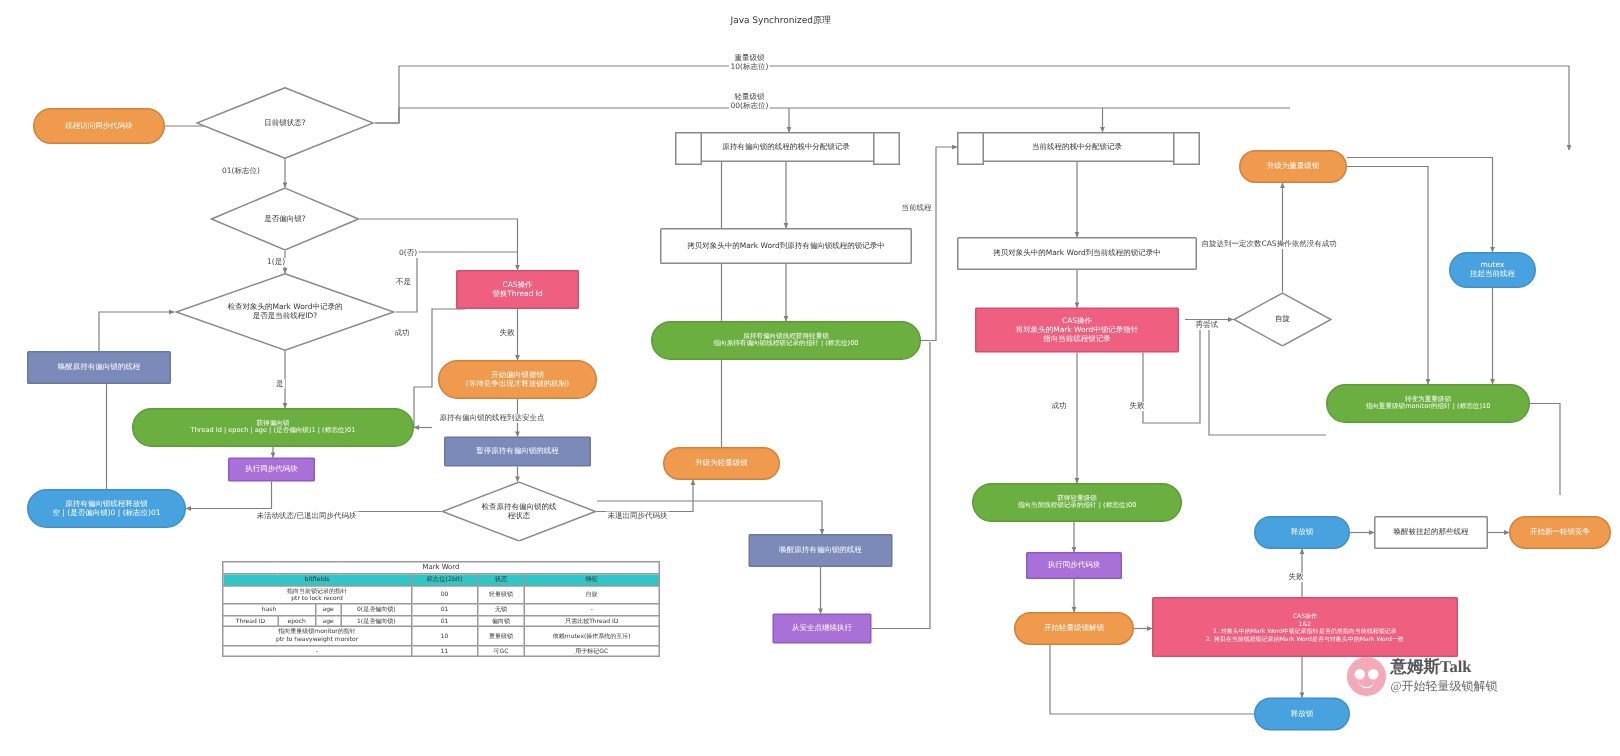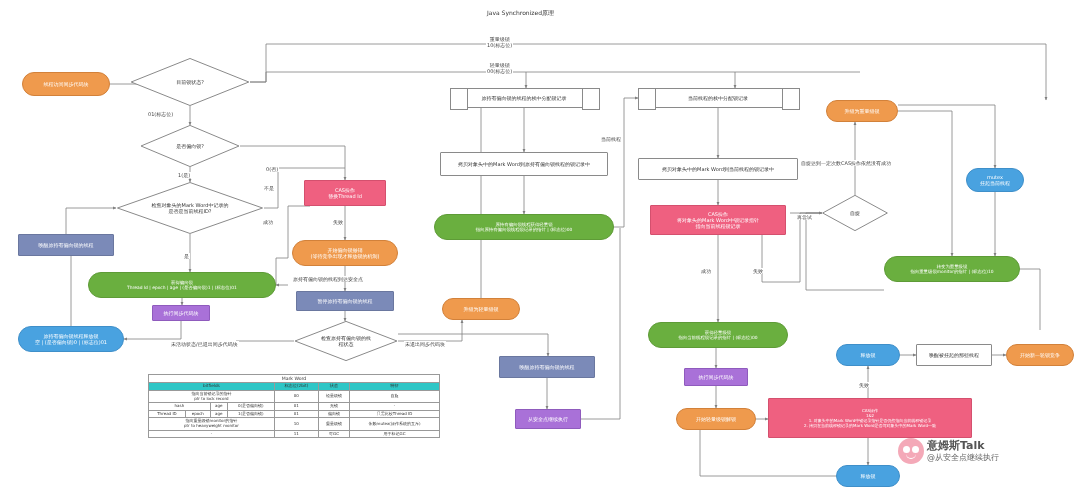--- a/index.html
+++ b/index.html
@@ -326,26 +326,26 @@
         </tr>
         <tr>
           <td colspan="4">-</td>
           <td>11</td>
           <td>可GC</td>
           <td>用于标记GC</td>
         </tr>
       </tbody>
     </table>
 
-  <div class="wm" style="left:898px;top:438px;">
+  <div class="wm" style="left:898px;top:438px;font-family:Liberation Serif, serif;">
     <div class="wm-logo">
         <span></span>
       </div>
     <div class="wm-text">
       <div class="wm-1">意姆斯Talk</div>
-      <div class="wm-2">@从安全点继续执行</div>
+      <div class="wm-2">@开始轻量级锁解锁</div>
     </div>
   </div>
 <div style="position: absolute; border: 1px solid rgb(138, 138, 138); background: rgb(255, 255, 255); left: 450px; top: 88px; width: 16px; height: 20px;"></div>
     <div style="position: absolute; border: 1px solid rgb(138, 138, 138); background: rgb(255, 255, 255); left: 582px; top: 88px; width: 16px; height: 20px;"></div>
     <div style="position: absolute; border: 1px solid rgb(138, 138, 138); background: rgb(255, 255, 255); left: 638px; top: 88px; width: 16px; height: 20px;"></div>
     <div style="position: absolute; border: 1px solid rgb(138, 138, 138); background: rgb(255, 255, 255); left: 782px; top: 88px; width: 16px; height: 20px;"></div>
   </div>
 
 </body></html>

